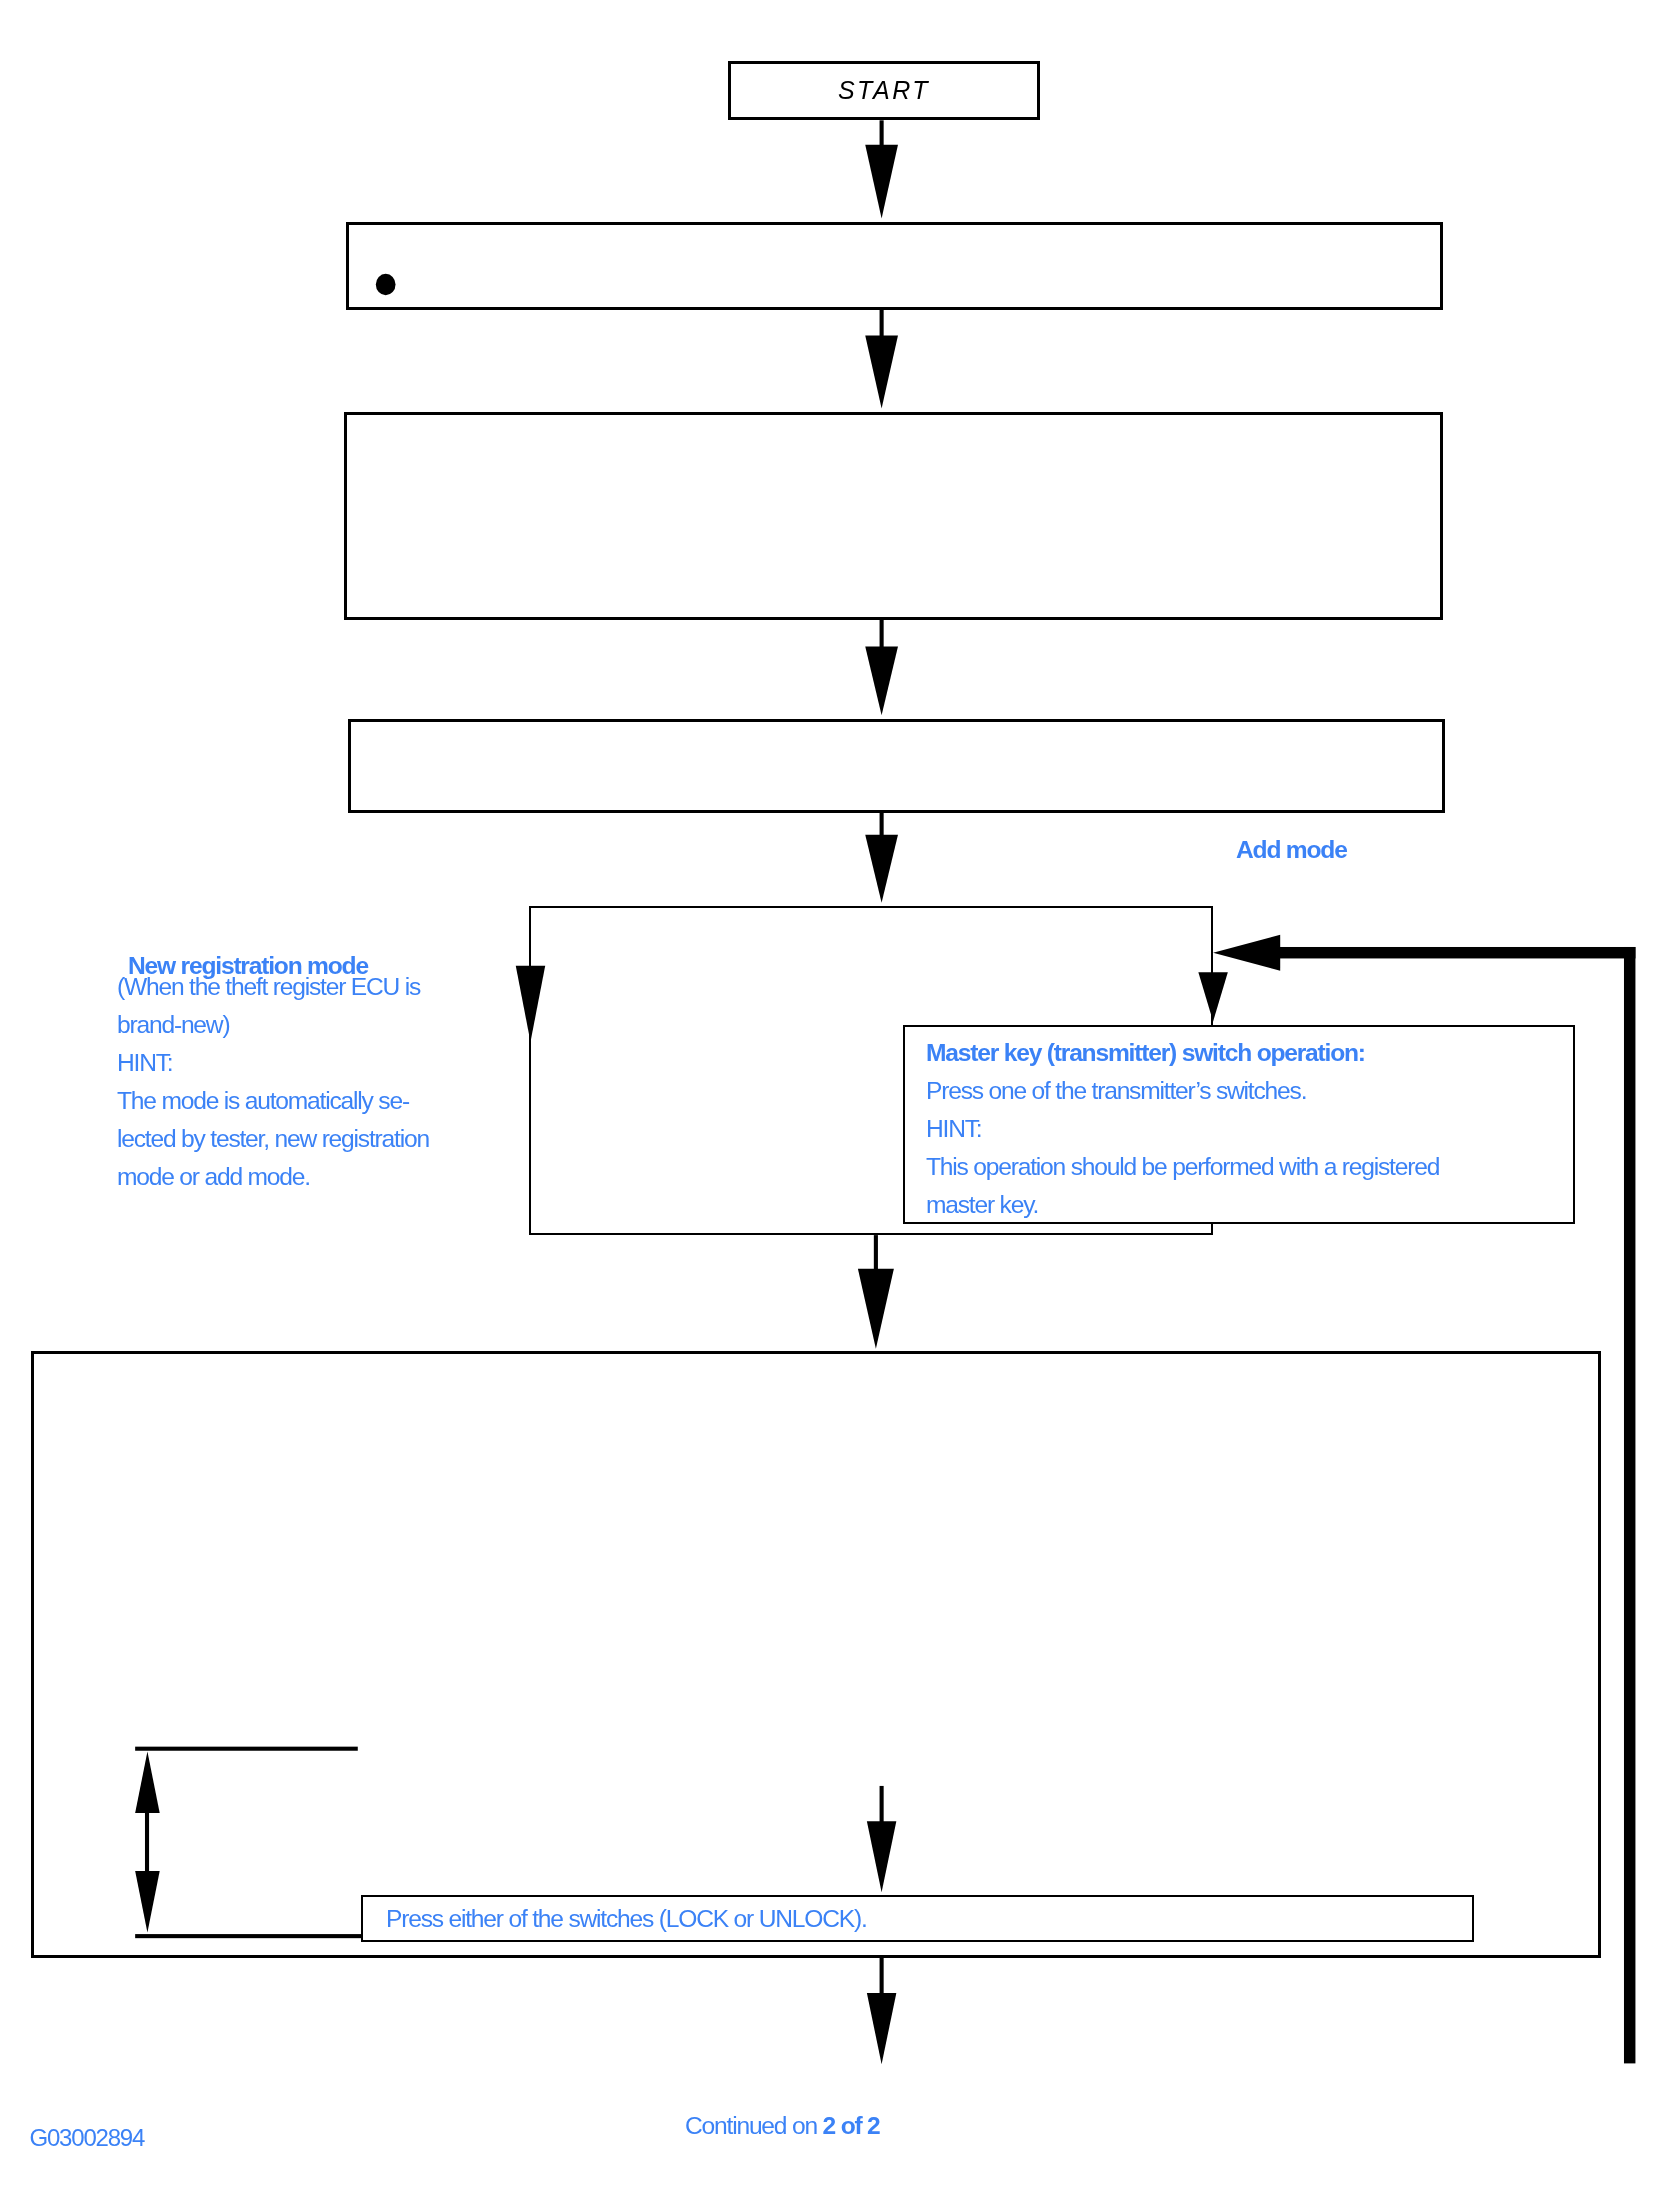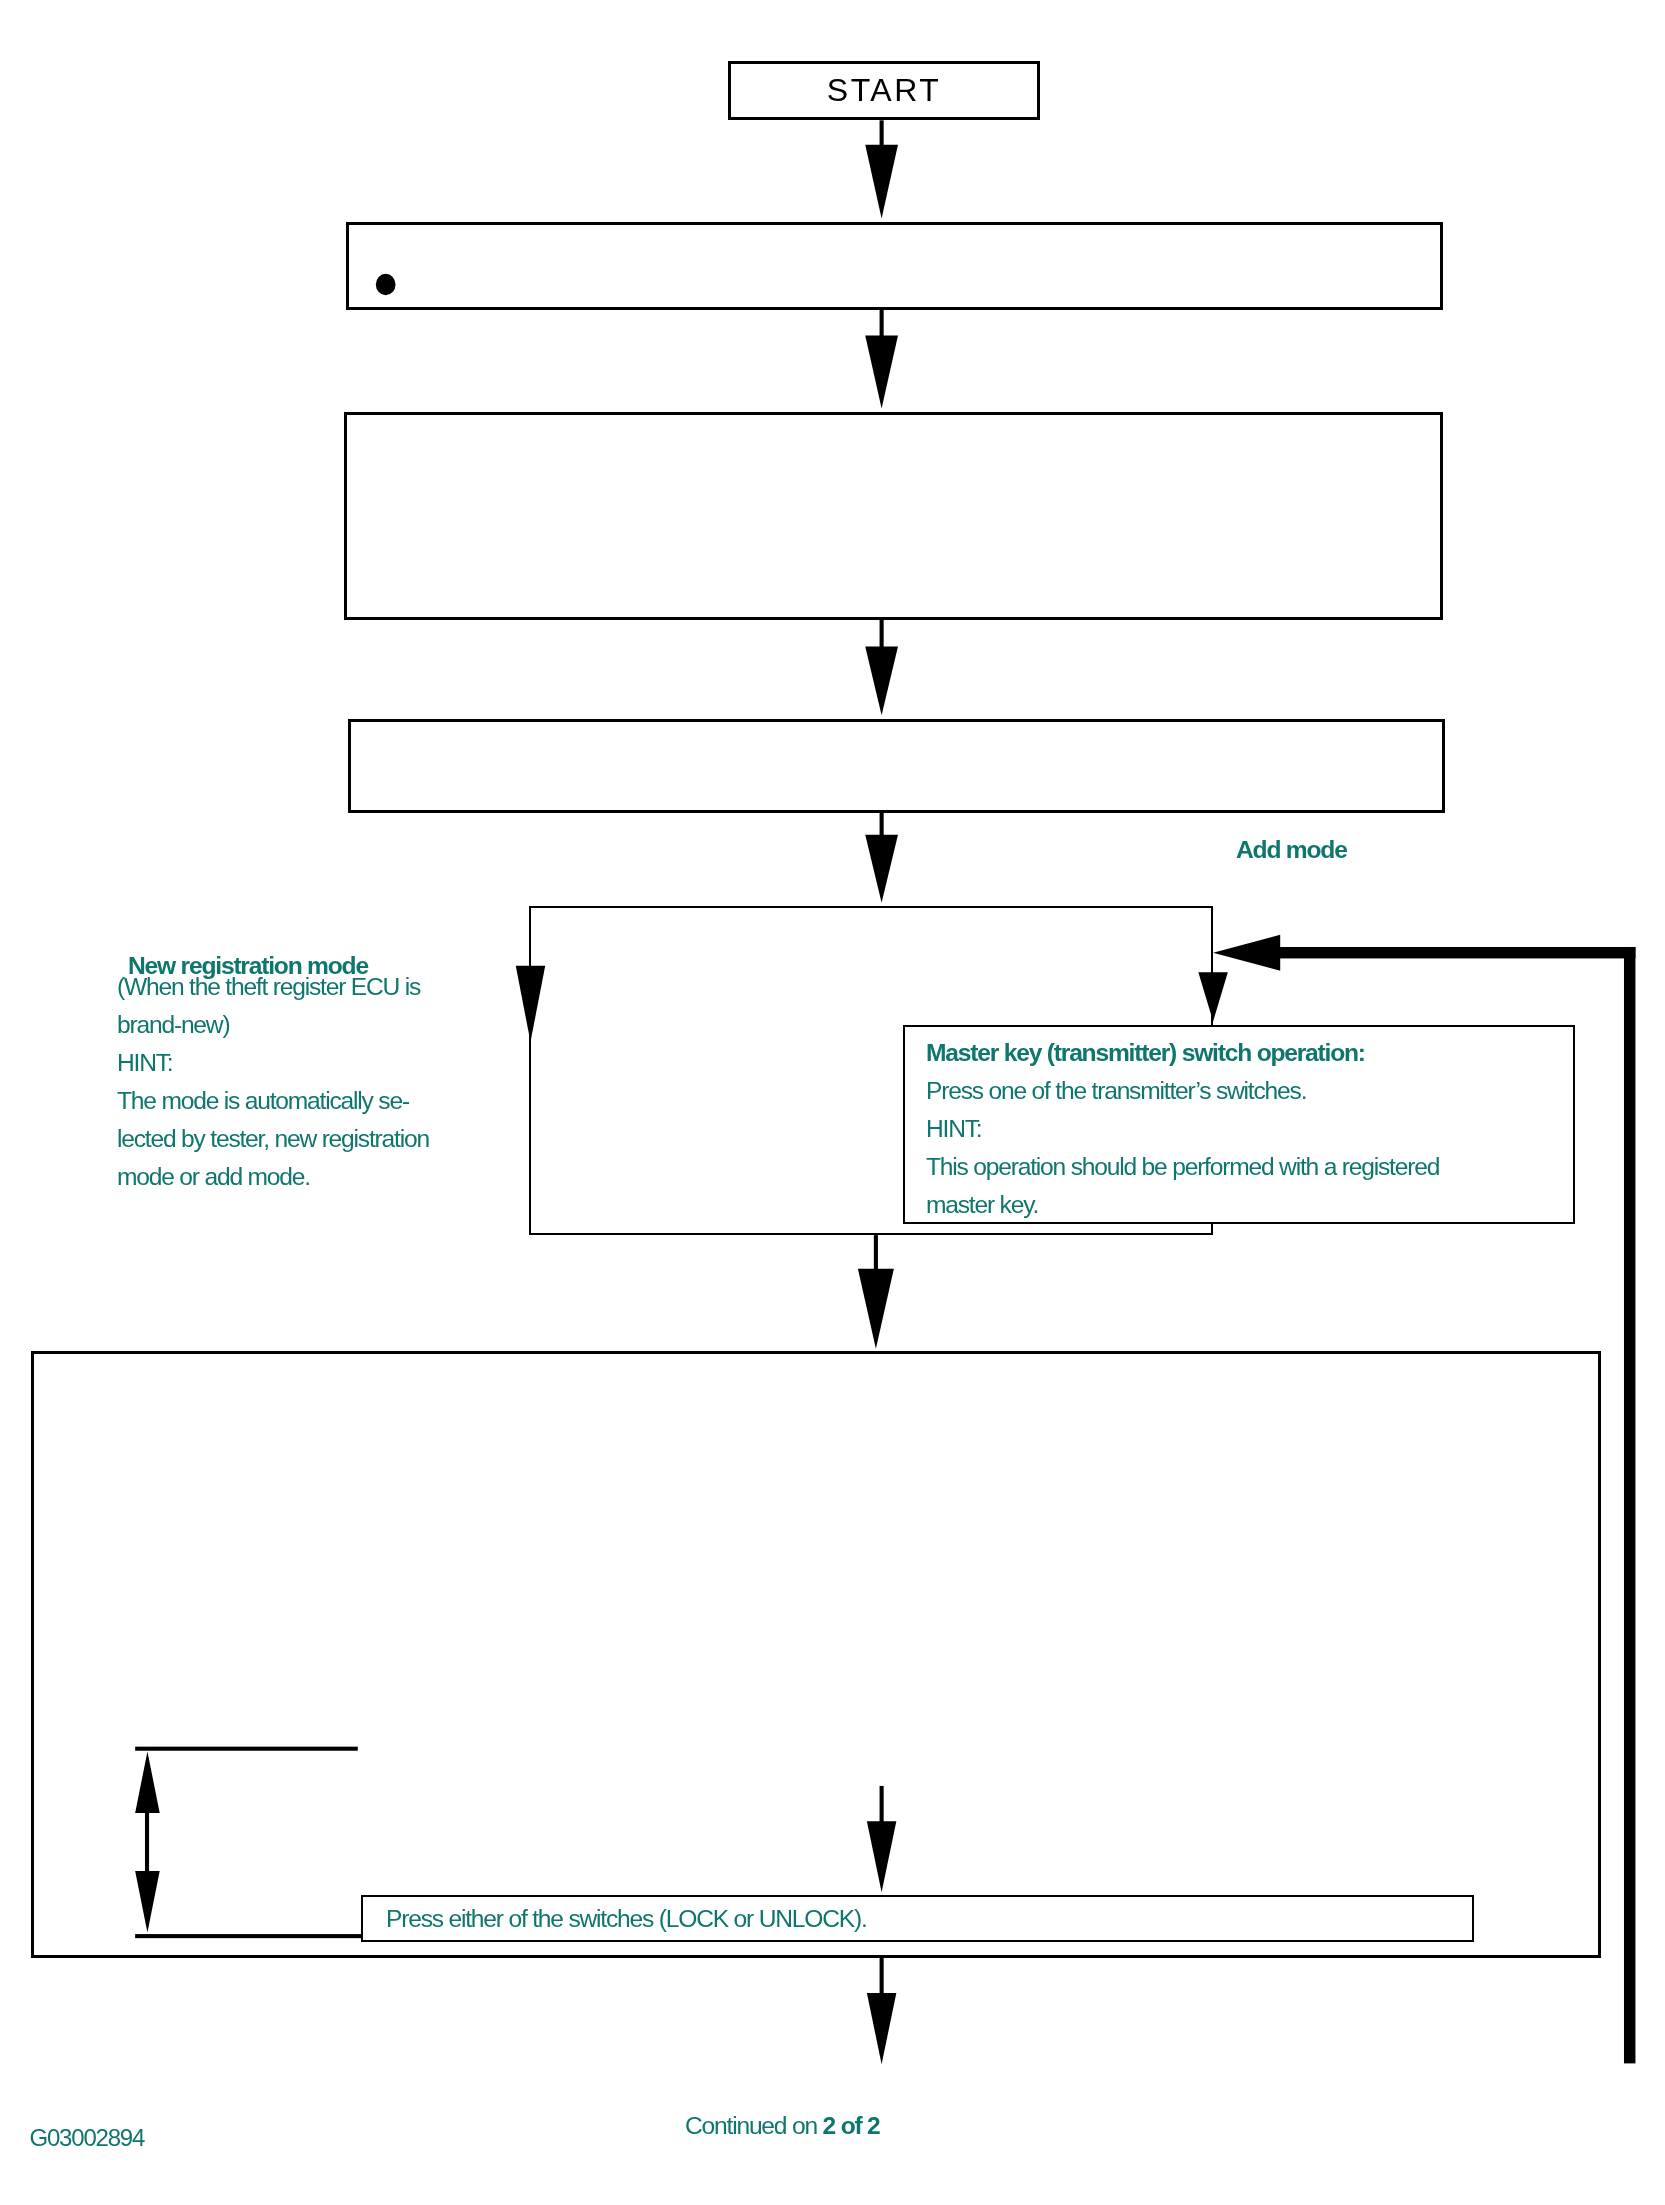--- a/index.html
+++ b/index.html
@@ -18,33 +18,33 @@
     background:#fff;
     box-sizing:border-box;
   }
   .box.thin{border-width:2.5px;}
   .txt{
     position:absolute;
     font-size:24.6px;
     letter-spacing:-1.2px;
     line-height:29.5px;
     white-space:pre-line;
-    color:#0f766e;
+    color:#3b82f6;
   }
   .bold{font-weight:bold;}
   .center-v{display:flex;align-items:center;}
   #svg-overlay{
     position:absolute;left:0;top:0;z-index:6;
     pointer-events:none;
   }
   .z1{z-index:1}.z2{z-index:2}.z3{z-index:3}
   #start-label{
     width:100%;height:100%;
     display:flex;align-items:center;justify-content:center;
-    font-size:32px;letter-spacing:2.5px;
+    font-size:25px;letter-spacing:2.5px;font-style:italic;
   }
   .lh46{line-height:38px;}
   .lh47{line-height:38px;}
   .lh51{line-height:42px;}
   .bullet-row-text{width:1419px;}
   .tofu{display:inline-block;}
 </style>
 </head>
 <body>
 

